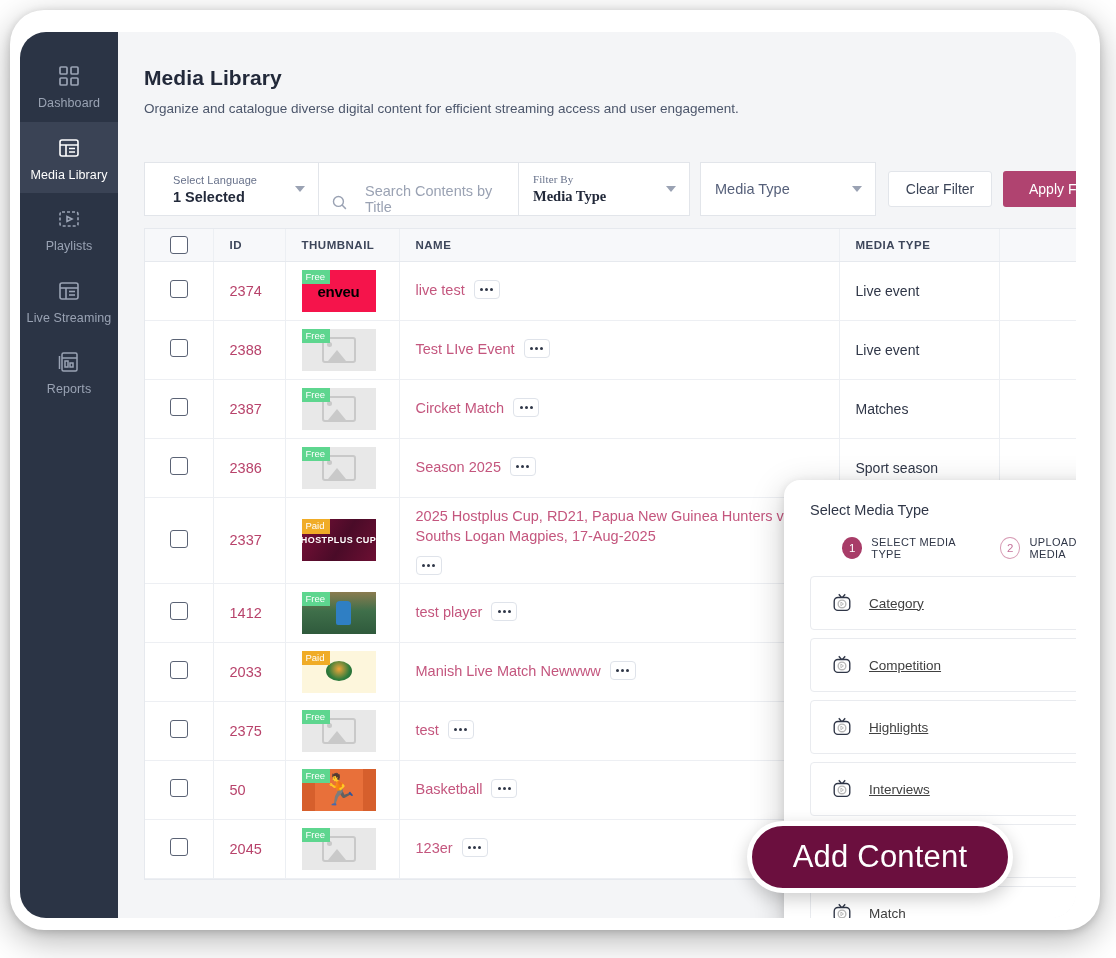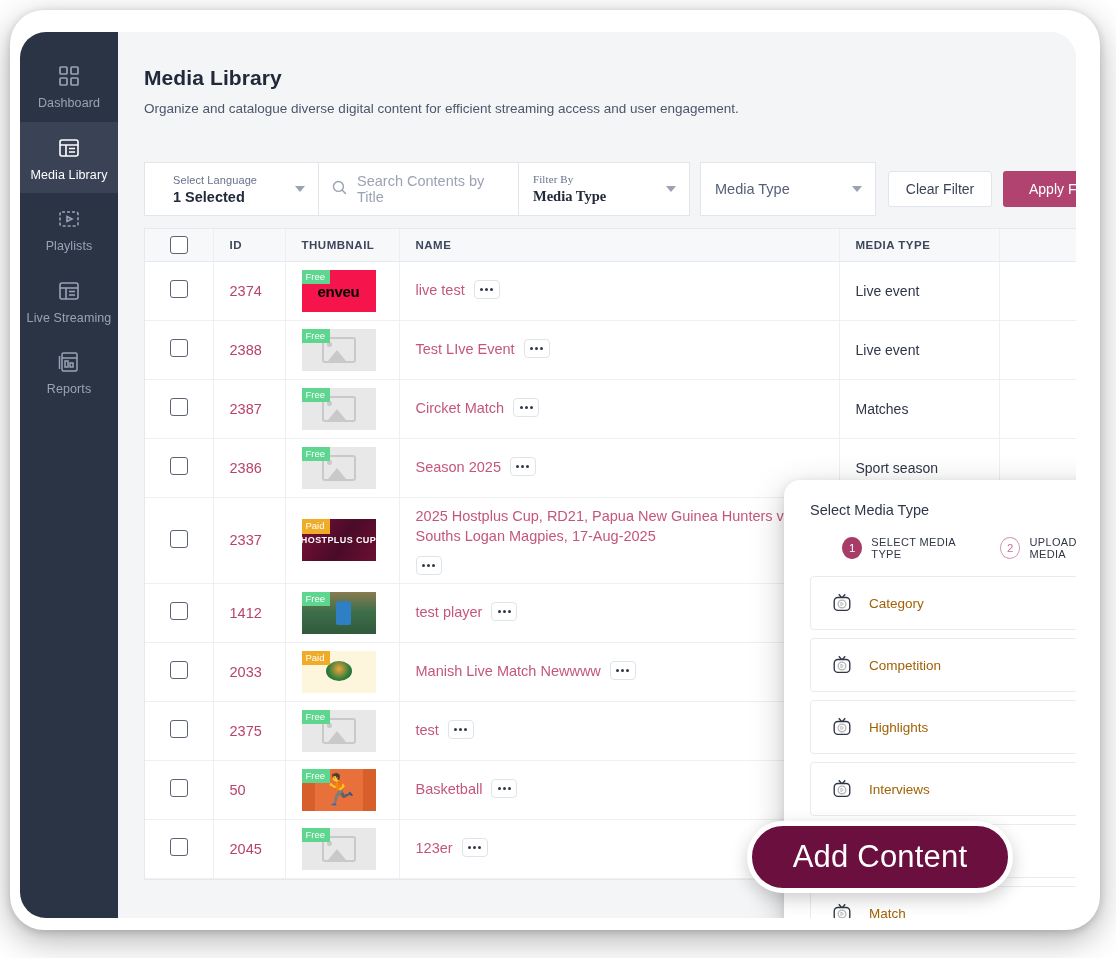--- a/index.html
+++ b/index.html
@@ -86,21 +86,21 @@
     display: flex; align-items: stretch;
   }
   .filter-cell {
     background: #ffffff;
     border: 1px solid #e2e5ea;
     display: flex; flex-direction: column; justify-content: center;
     position: relative;
   }
   .f-lang { width: 174px; padding: 0 28px; border-right: none; }
   .f-search { width: 200px; padding: 0 12px; border-right: none;
-              flex-direction: row; align-items: center; gap: 9px; }
+              flex-direction: row; align-items: flex-end; gap: 17px; }
   .f-filterby { width: 172px; padding: 0 14px; font-family: Liberation Serif, serif; }
   .f-mediatype { width: 176px; padding: 0 14px; margin-left: 10px; }
   .f-label {
     font-size: 11px; color: #67718a; margin-bottom: 3px;
     letter-spacing: .1px;
   }
   .f-value {
     font-size: 14.5px; color: #22293a; font-weight: bold;
   }
   .f-value-plain { font-size: 14.5px; color: #56607a; }
@@ -303,21 +303,21 @@
     height: 54px;
     border: 1px solid #e9ebef;
     border-radius: 4px;
     margin-bottom: 8px;
     display: flex; align-items: center; gap: 16px;
     padding-left: 20px;
     cursor: pointer; background: #fff;
   }
   .tv-icon { width: 22px; height: 22px; flex: none; }
   .tv-icon svg { width: 100%; height: 100%; display: block; }
-  .mt-label { font-size: 13.5px; color: #a16207; }
+  .mt-label { font-size: 13.5px; color: #404040; text-decoration: underline; }
 
   
   #add-content-btn {
     position: absolute;
     left: 727px; top: 789px;
     width: 266px; height: 72px;
     background: #6b0f3e;
     border: 5px solid #ffffff;
     border-radius: 36px;
     display: flex; align-items: center; justify-content: center;

